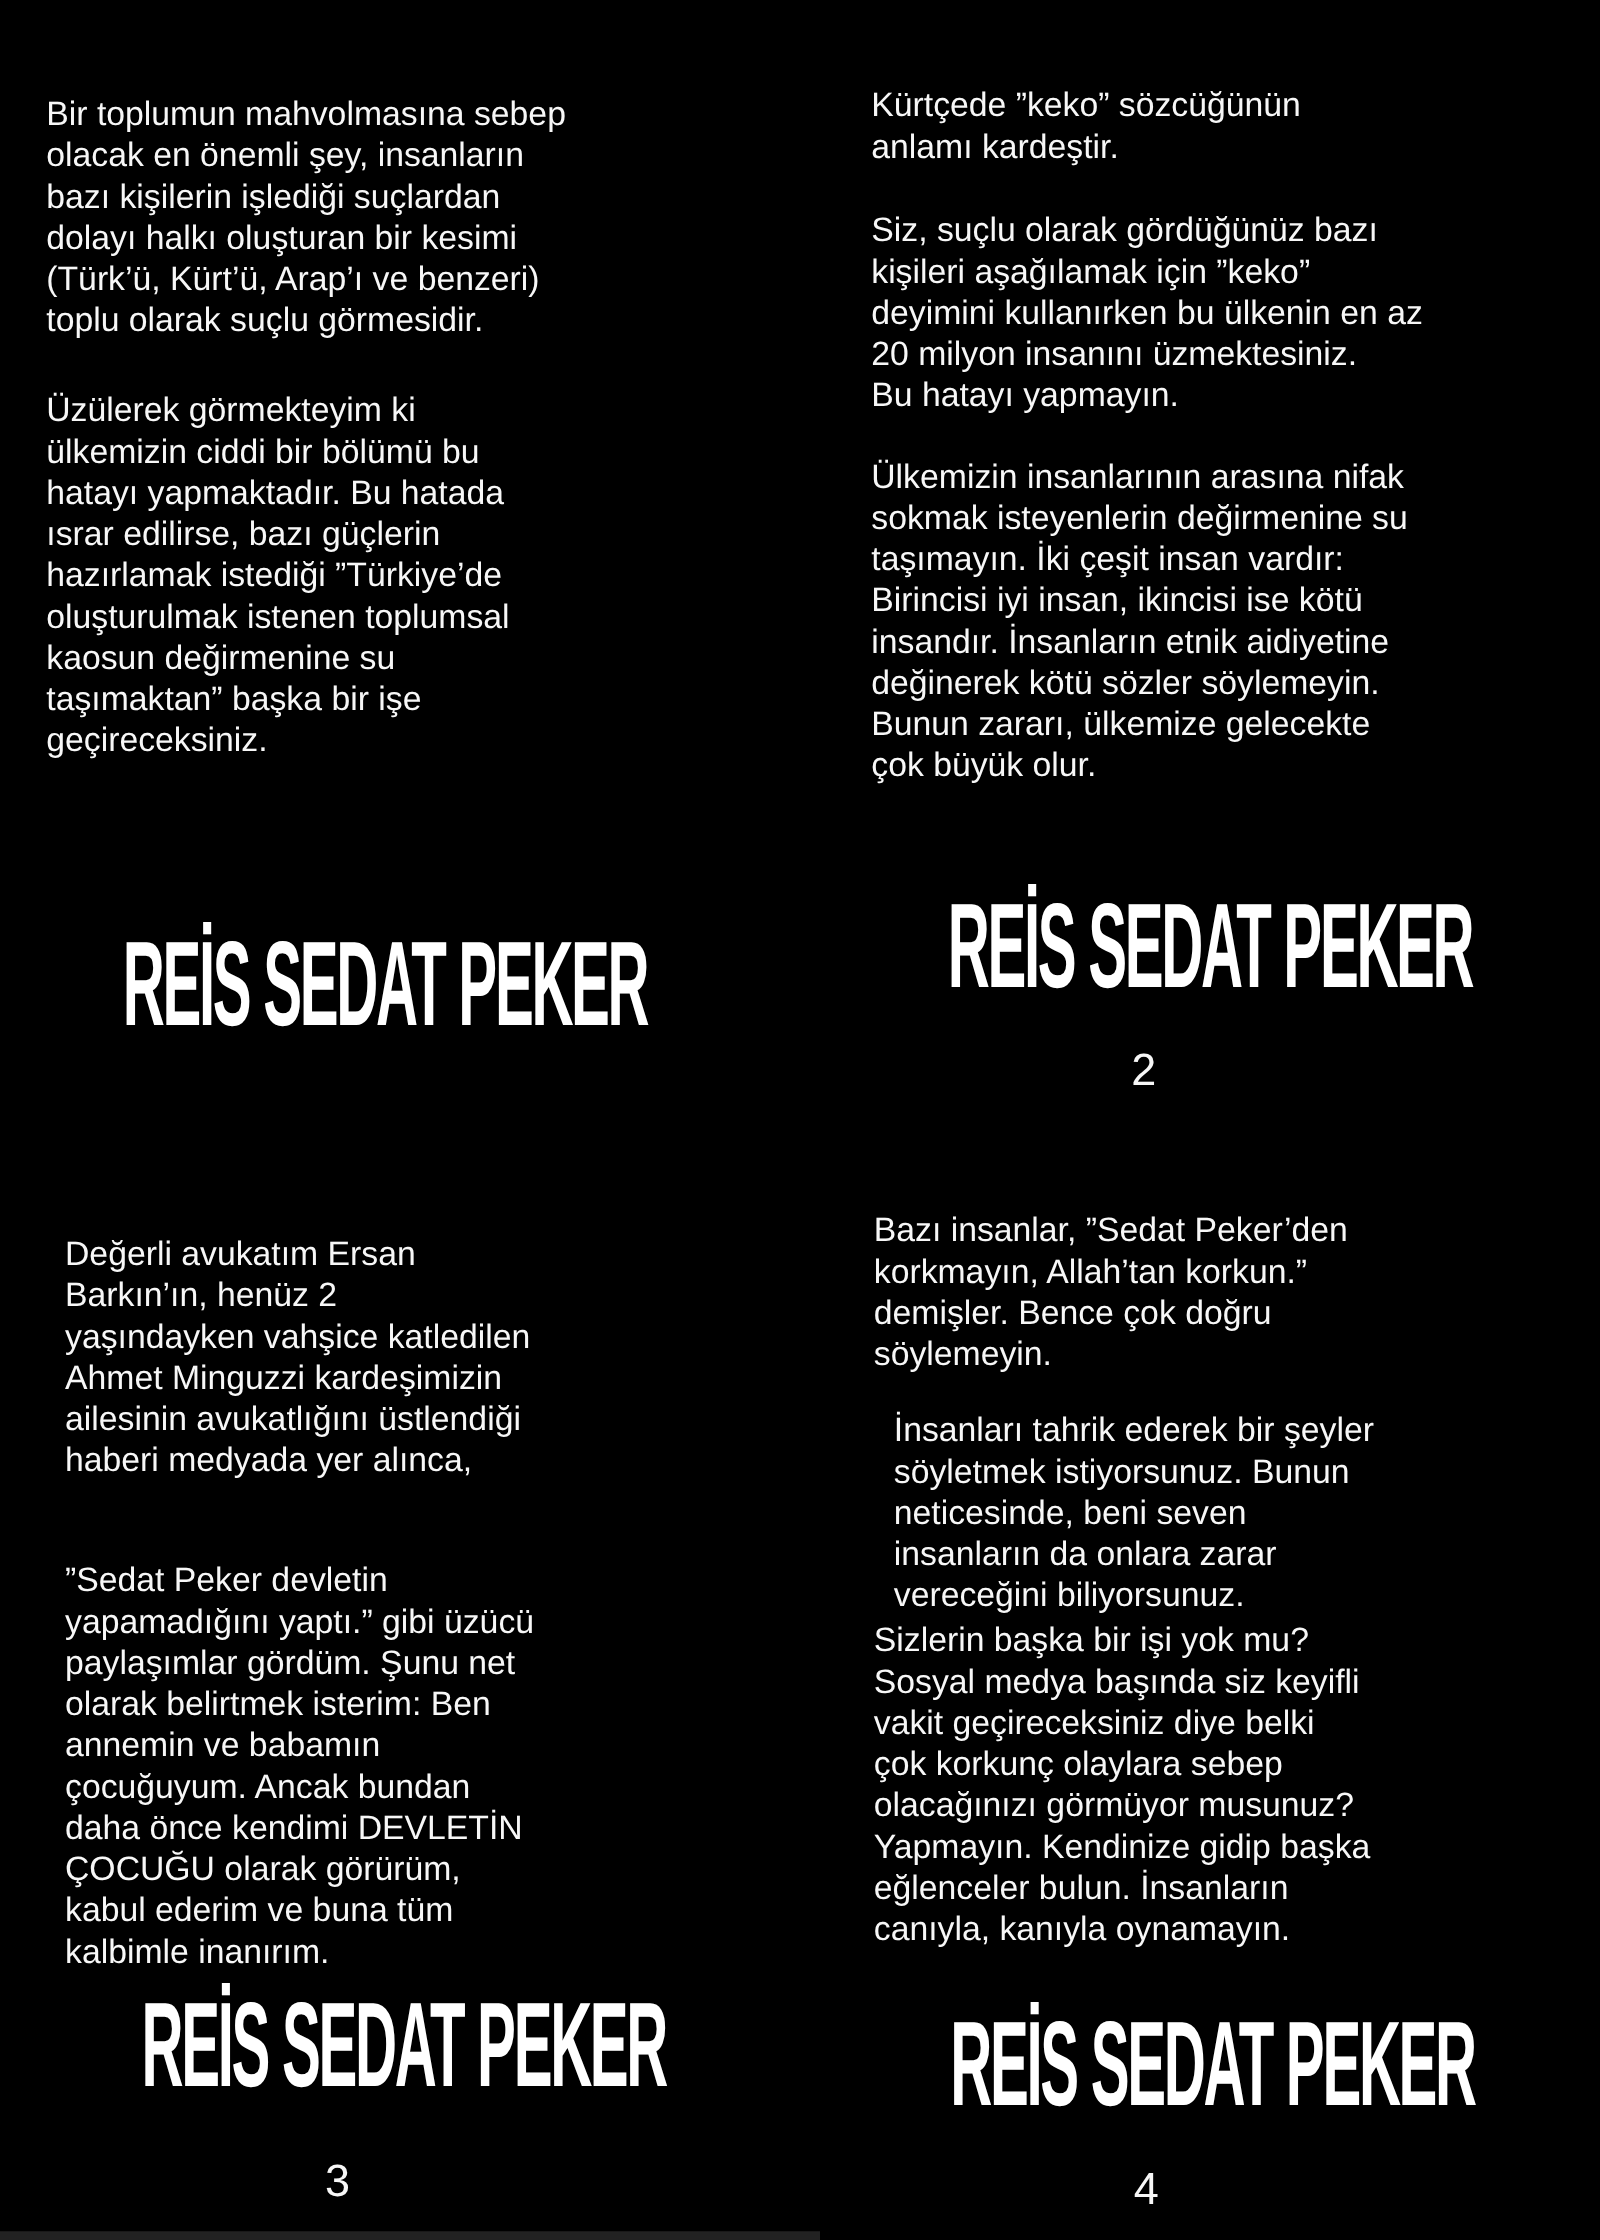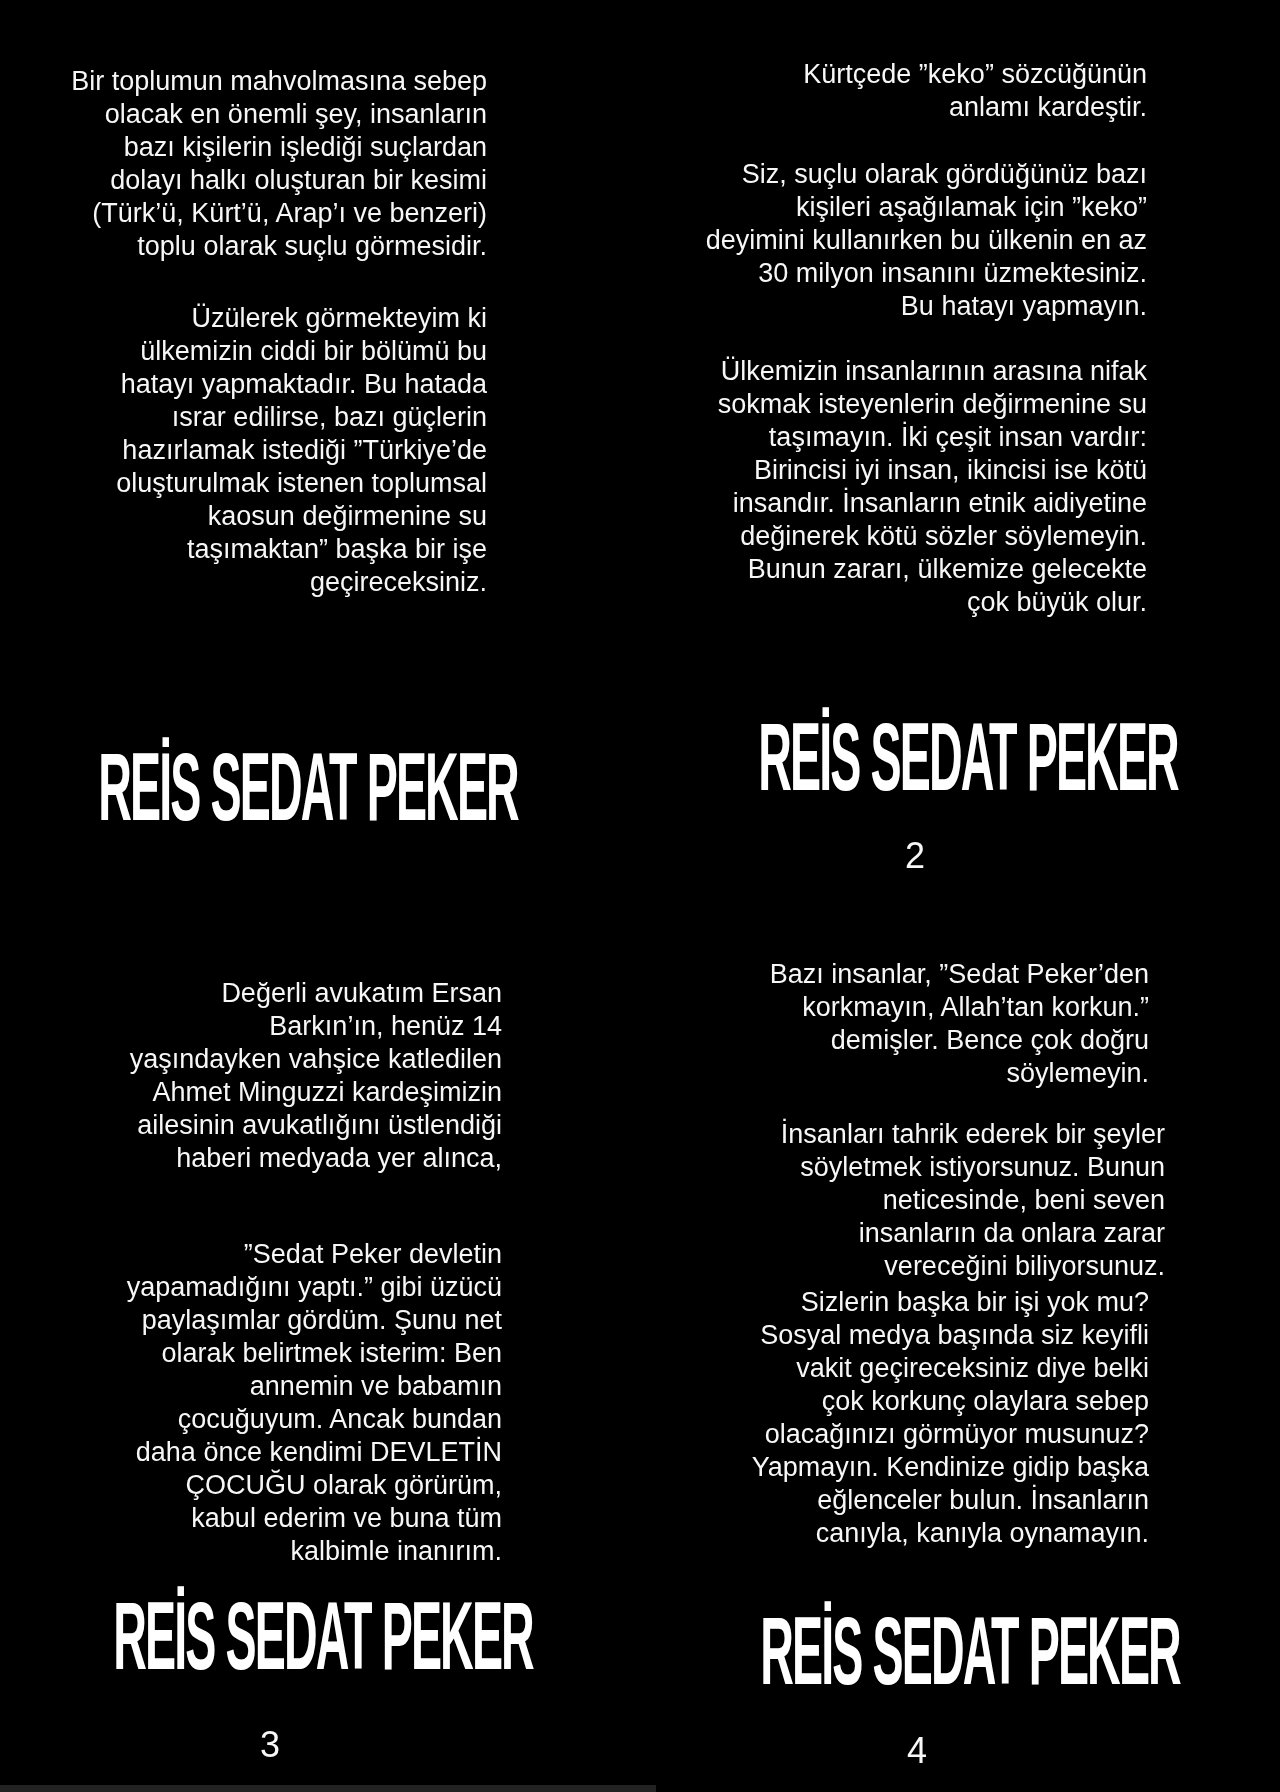--- a/index.html
+++ b/index.html
@@ -7,25 +7,25 @@
     width: 1280px;
     height: 1792px;
     background: #000000;
     position: relative;
     overflow: hidden;
     font-family: "Liberation Sans", sans-serif;
   }
   .para {
     position: absolute;
     width: 460px;
-    margin: 2px;
+    margin: 12px;
     color: #f7f7f7;
     font-size: 27px;
     line-height: 33px;
-    text-align: right;
+    text-align: left;
     white-space: pre-line;
   }
   .heading {
     position: absolute;
     width: 560px;
     text-align: center;
     pointer-events: none;
   }
   .heading-text {
     display: inline-block;
@@ -78,39 +78,39 @@
     <span class="heading-text">REİS SEDAT PEKER</span>
   </div>
 </section>
 
 <section>
   <p class="para" style="left:685px; top:56px">Kürtçede ”keko” sözcüğünün
 anlamı kardeştir.</p>
   <p class="para" style="left:685px; top:156px">Siz, suçlu olarak gördüğünüz bazı
 kişileri aşağılamak için ”keko”
 deyimini kullanırken bu ülkenin en az
-30 milyon insanını üzmektesiniz.
+20 milyon insanını üzmektesiniz.
 Bu hatayı yapmayın.</p>
   <p class="para" style="left:685px; top:353px">Ülkemizin insanlarının arasına nifak
 sokmak isteyenlerin değirmenine su
 taşımayın. İki çeşit insan vardır:
 Birincisi iyi insan, ikincisi ise kötü
 insandır. İnsanların etnik aidiyetine
 değinerek kötü sözler söylemeyin.
 Bunun zararı, ülkemize gelecekte
 çok büyük olur.</p>
   <div class="heading" style="left:635px; top:709px">
     <span class="heading-text">REİS SEDAT PEKER</span>
   </div>
   <div class="pagenum" style="left:875px; top:836px">2</div>
 </section>
 
 <section>
   <p class="para" style="left:40px; top:975px">Değerli avukatım Ersan
-Barkın’ın, henüz 14
+Barkın’ın, henüz 2
 yaşındayken vahşice katledilen
 Ahmet Minguzzi kardeşimizin
 ailesinin avukatlığını üstlendiği
 haberi medyada yer alınca,</p>
   <p class="para" style="left:40px; top:1236px">”Sedat Peker devletin
 yapamadığını yaptı.” gibi üzücü
 paylaşımlar gördüm. Şunu net
 olarak belirtmek isterim: Ben
 annemin ve babamın
 çocuğuyum. Ancak bundan

